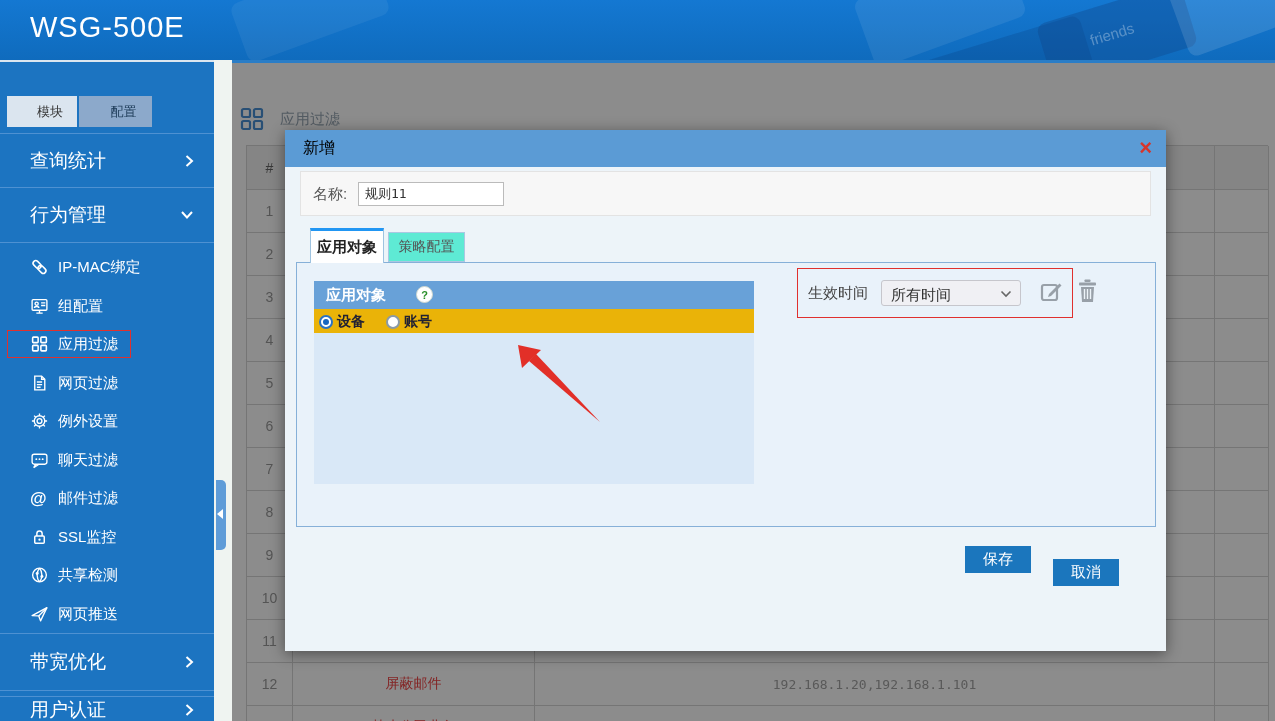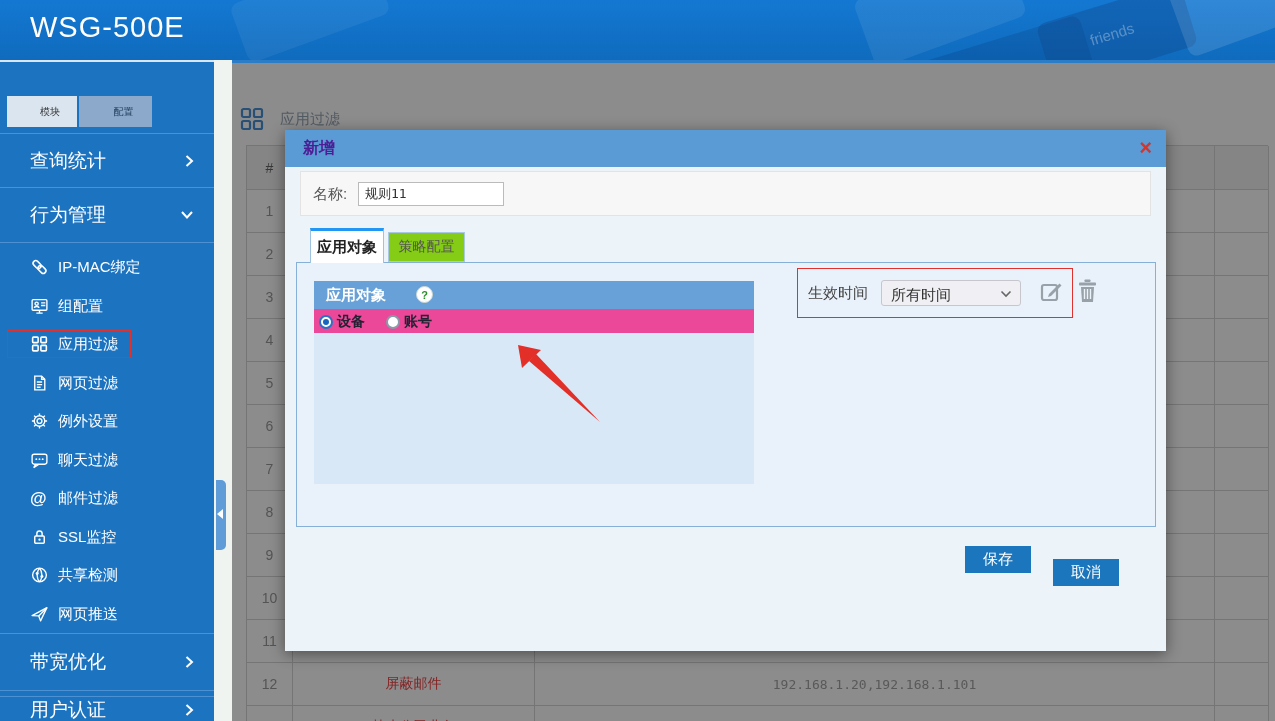--- a/index.html
+++ b/index.html
@@ -16,21 +16,21 @@
   .k2 { left:1042px; top:2px; width:150px; height:66px; transform:rotate(-17deg); background:rgba(16,70,140,.38); }
   .k2 span { position:absolute; left:48px; top:22px; color:rgba(255,255,255,.3); font-size:15px; }
   .k3 { left:1175px; top:-34px; width:130px; height:72px; transform:rotate(-20deg); background:rgba(255,255,255,.12); }
   .k4 { left:920px; top:38px; width:170px; height:55px; transform:rotate(-17deg); background:rgba(0,30,80,.15); }
   .k5 { left:235px; top:-22px; width:150px; height:62px; transform:rotate(-20deg); background:rgba(255,255,255,.06); }
 
   
   #sidebar { position:absolute; left:0; top:60px; width:214px; height:661px;
     background:#1c74c1; border-top:2px solid #dbe6f0; z-index:20; color:#fff; }
   .side-tab { position:absolute; top:34px; height:31px; text-align:center; line-height:31px;
-    font-size:10px; cursor:pointer;padding-left:16px; }
+    font-size:13px; cursor:pointer;padding-left:16px; }
   .tab-mod { left:7px; width:70px; background:#dbe5ef; color:#333; }
   .tab-cfg { left:79px; width:73px; background:#8ca9cb; color:#1d3b58; }
   .side-section { position:absolute; left:0; width:214px; border-top:1px solid #4e91d2; }
   .side-section .lbl { position:absolute; left:30px; top:50%; transform:translateY(-50%);
     font-size:19px; color:#fff; }
   .side-section .chev { position:absolute; right:20px; top:50%; transform:translateY(-50%); }
   .sec-query { top:71px; height:54px; }
   .sec-behavior { top:125px; height:56px; border-bottom:1px solid #4e91d2; }
   .sec-band { top:571px; height:58px; border-bottom:1px solid #4e91d2; }
   .sec-auth { top:634px; height:27px; border-top:1px solid #4e91d2; }
@@ -67,46 +67,46 @@
   .cell-ips { color:#a3a3a3; font-size:13px; font-family:"DejaVu Sans Mono",monospace; }
 
   
   #overlay { position:absolute; left:232px; top:63px; width:1043px; height:658px;
     background:rgba(0,0,0,.45); z-index:5; }
 
   
   #modal { position:absolute; left:285px; top:130px; width:881px; height:521px;
     background:#edf4f9; box-shadow:0 3px 14px rgba(0,0,0,.45); z-index:30; }
   #modal-titlebar { position:absolute; left:0; top:0; width:100%; height:37px; background:#5b9bd5; }
-  #modal-title { position:absolute; left:18px; top:8px; color:#4c1d95; font-size:16px; font-weight:bold; }
+  #modal-title { position:absolute; left:18px; top:8px; color:#000000; font-size:16px; font-weight:normal; }
   #modal-close { position:absolute; right:14px; top:5px; color:#d6352b; font-size:22px;
     font-weight:bold; cursor:pointer; line-height:26px; }
   #name-panel { position:absolute; left:15px; top:41px; width:851px; height:45px;
     background:#f7f7f7; border:1px solid #e3e3e3; }
   #name-label { position:absolute; left:12px; top:13px; font-size:15px; color:#555; }
   #name-input { position:absolute; left:57px; top:10px; width:146px; height:24px;
     border:1px solid #bbb; background:#fff; font-size:13px; padding-left:6px;
     font-family:"DejaVu Sans Mono",monospace; color:#333; }
   .mtab { position:absolute; cursor:pointer; display:flex; align-items:center; justify-content:center; }
   #tab-apply { left:25px; top:98px; width:74px; height:35px; background:#fff;
     border:1px solid #9ec3e0; border-bottom:none; border-top:3px solid #2196f3;
     font-size:15px; font-weight:bold; color:#222; z-index:2; }
-  #tab-policy { left:103px; top:102px; width:77px; height:30px; background:#84cc16;
+  #tab-policy { left:103px; top:102px; width:77px; height:30px; background:#5eead4;
     border:1px solid #aac8e2; font-size:14px; color:#555; }
   #modal-box { position:absolute; left:11px; top:132px; width:860px; height:265px;
     background:#e9f2fa; border:1px solid #86b0d8; }
 
   
   #obj-panel { position:absolute; left:17px; top:18px; width:440px; height:203px; }
   #obj-head { position:absolute; left:0; top:0; width:100%; height:28px; background:#68a1d8; }
   #obj-head-label { position:absolute; left:12px; top:5px; color:#fff; font-weight:bold; font-size:15px; }
   #help-icon { position:absolute; left:102px; top:5px; width:17px; height:17px; border-radius:50%;
     background:#fff; border:1px solid #cfd8cf; color:#2a8f2a; font-size:11px; font-weight:bold;
     text-align:center; line-height:16px; cursor:pointer; }
-  #obj-radio-row { position:absolute; left:0; top:28px; width:100%; height:32px; background:#ec4899; }
+  #obj-radio-row { position:absolute; left:0; top:28px; width:100%; height:32px; background:#eab308; }
   .radio-wrap { position:absolute; top:4px; display:flex; align-items:center; cursor:pointer; }
   .rw1 { left:5px; } .rw2 { left:72px; }
   .radio-circle { width:14px; height:14px; border-radius:50%; background:#fff; border:2px solid #2a72c3;
     position:relative; }
   .radio-circle.sel:before { content:""; position:absolute; left:2px; top:2px; width:6px; height:6px;
     border-radius:50%; background:#1766c0; }
   .radio-circle.unsel { border:2px solid #8a9aa8; }
   .radio-label { margin-left:4px; font-size:14px; font-weight:bold; color:#223; }
   #obj-body { position:absolute; left:0; top:52px; width:100%; height:151px; background:#d9e8f7; }
   #folder-hl { position:absolute; left:178px; top:25px; width:41px; height:28px; border:1px solid #e0312e; }

